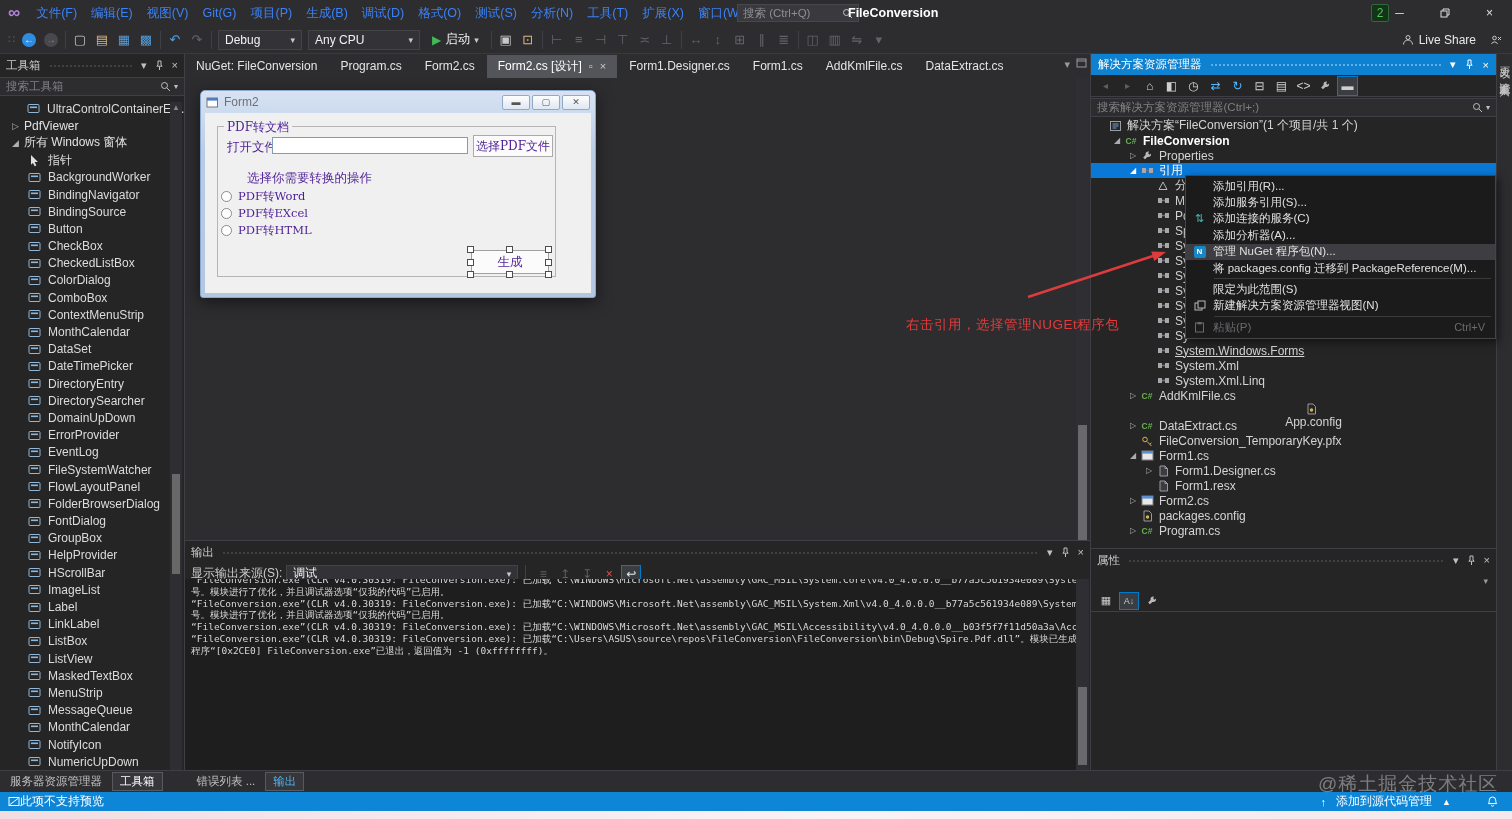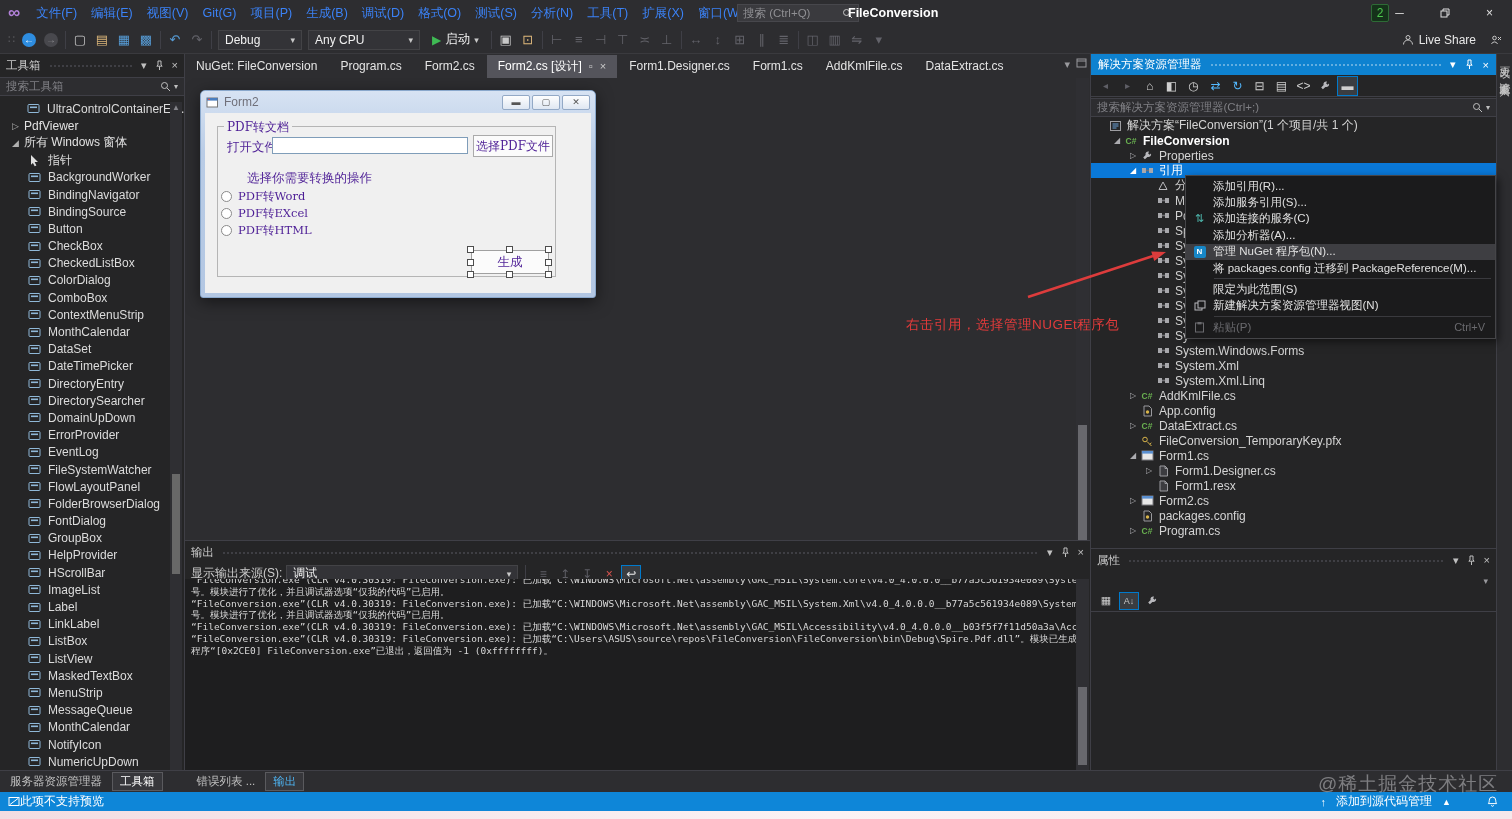--- a/index.html
+++ b/index.html
@@ -981,21 +981,21 @@
         <span class="exp"></span>
         <span class="tic">
           <svg width="13" height="11" viewBox="0 0 13 11">
             <rect x="1" y="3" width="4" height="5" fill="#a8a8ac"></rect>
             <rect x="8" y="3" width="4" height="5" fill="#a8a8ac"></rect>
             <rect x="5" y="4.7" width="3" height="1.6" fill="#707074"></rect>
           </svg>
         </span>
         <span class="tlabel">Sy</span>
       </div>
-      <div class="tree-row" style="padding-left: 52px;">
+      <div class="tree-row" style="padding-left: 52px; text-decoration: underline;">
         <span class="exp"></span>
         <span class="tic">
           <svg width="13" height="11" viewBox="0 0 13 11">
             <rect x="1" y="3" width="4" height="5" fill="#a8a8ac"></rect>
             <rect x="8" y="3" width="4" height="5" fill="#a8a8ac"></rect>
             <rect x="5" y="4.7" width="3" height="1.6" fill="#707074"></rect>
           </svg>
         </span>
         <span class="tlabel">System.Windows.Forms</span>
       </div>
@@ -1021,21 +1021,21 @@
         </span>
         <span class="tlabel">System.Xml.Linq</span>
       </div>
       <div class="tree-row" style="padding-left: 36px;">
         <span class="exp">▷</span>
         <span class="tic">
           <span class="csbadge">C#</span>
         </span>
         <span class="tlabel">AddKmlFile.cs</span>
       </div>
-      <div class="tree-row" style="padding-left: 36px;">
+      <div class="tree-row" style="padding-left: 36px; flex-direction: column;">
         <span class="exp"></span>
         <span class="tic">
           <svg width="11" height="12" viewBox="0 0 11 12">
             <path d="M2 1h5l2.5 2.5V11H2z" fill="none" stroke="#9a9a9e"></path>
             <circle cx="5.5" cy="7" r="1.7" fill="#d8b44a"></circle>
           </svg>
         </span>
         <span class="tlabel">App.config</span>
       </div>
       <div class="tree-row" style="padding-left: 36px;">

